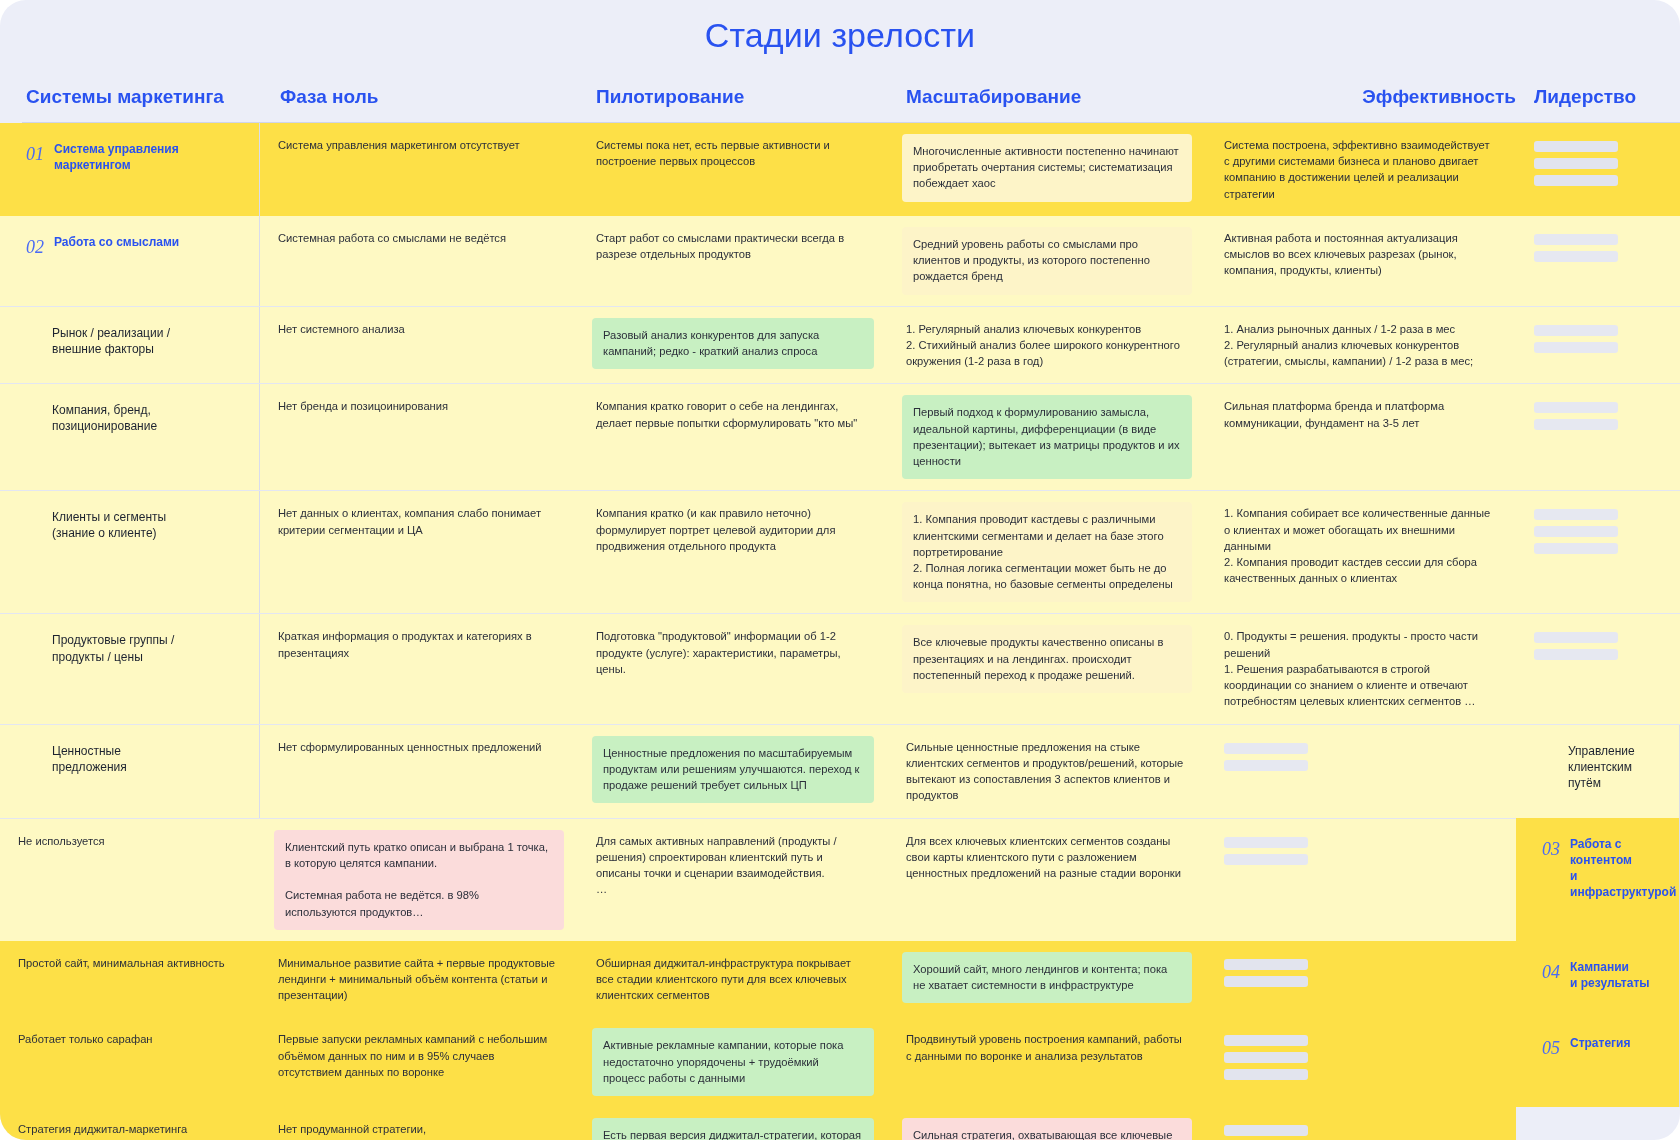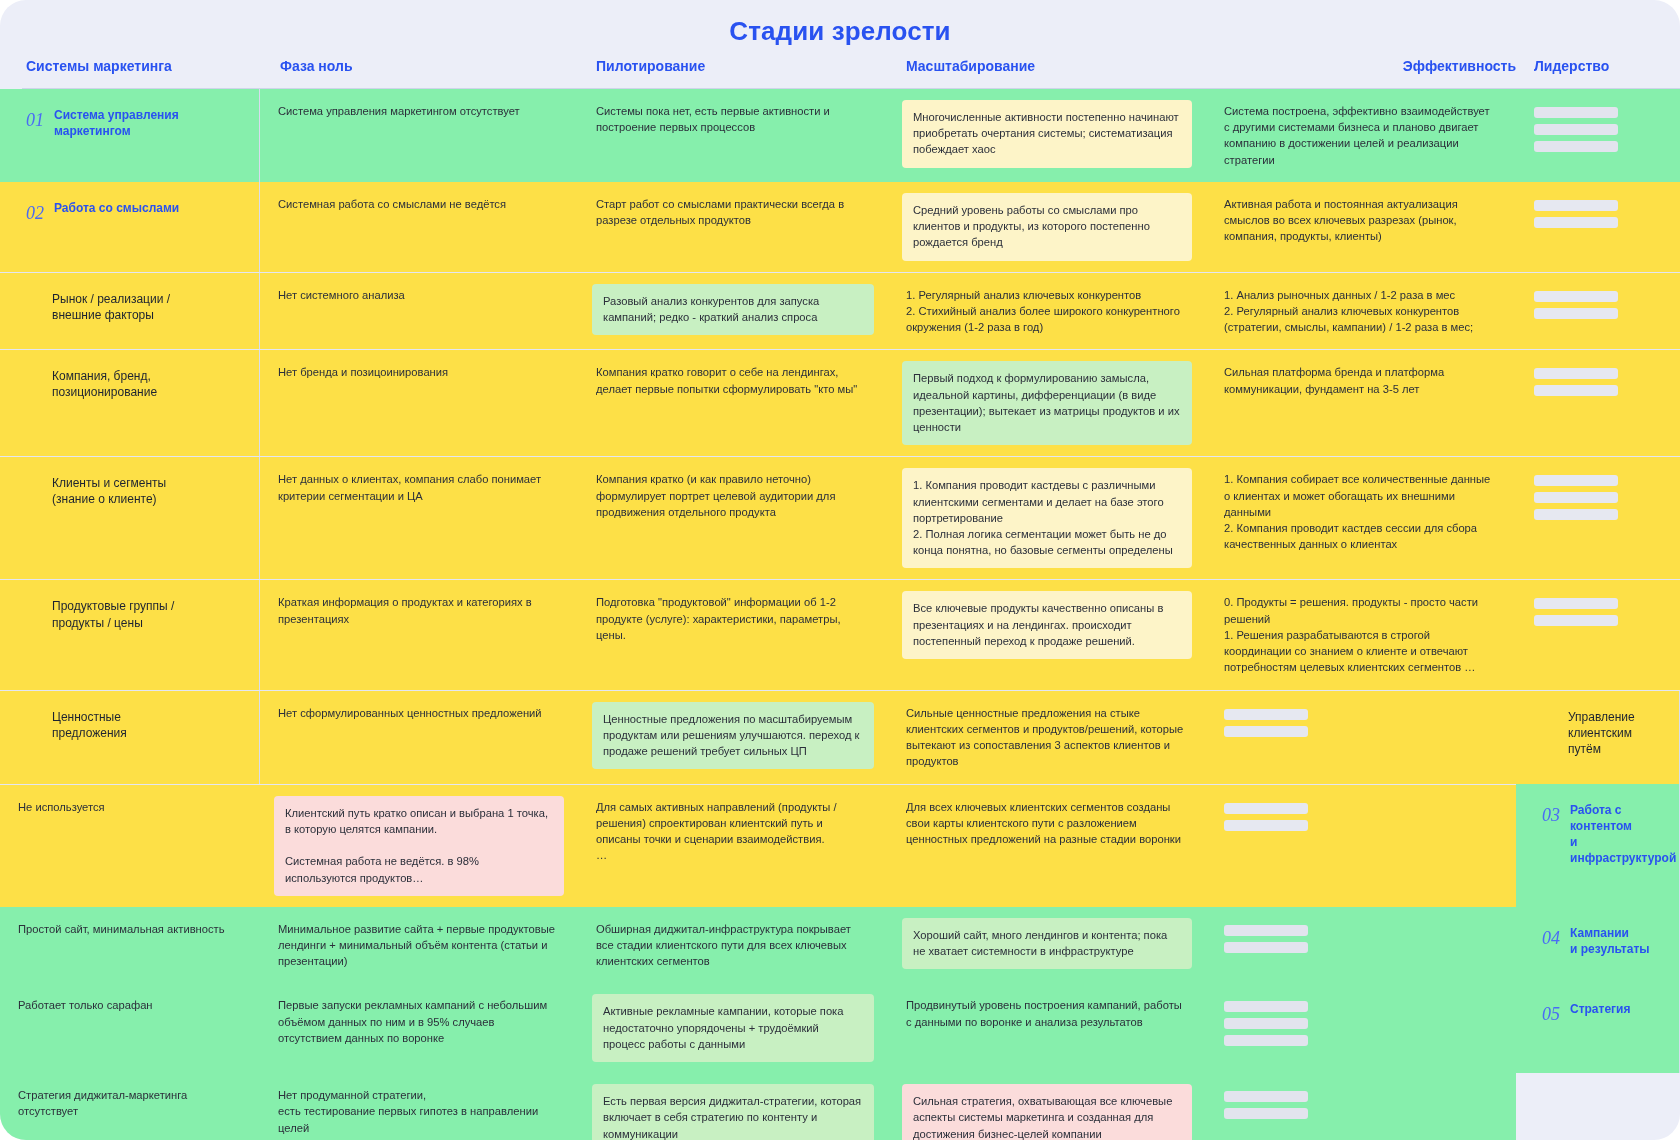--- a/index.html
+++ b/index.html
@@ -17,40 +17,41 @@
     border-radius:26px;
     overflow:hidden;
   }
 
   
   .board-title{
     position:absolute;
     left:0; right:0; top:16px;
     text-align:center;
     color:#2952f0;
-    font-size:26px;
-    font-weight:700;
+    font-size:34px;
+    font-weight:400;
     letter-spacing:0.1px;
   }
 
   
   .grid{
     position:absolute;
     left:0; top:58px; right:0; bottom:0;
     display:grid;
     grid-template-columns:260px 318px 310px 318px 310px 164px;
   }
 
   
   .hdr{
     color:#2952f0;
-    font-size:14px;
+    font-size:19px;
     font-weight:700;
     padding:0 0 14px 0;
     align-self:end;
+    margin-top:28px;
   }
   .hdr.c0{ padding-left:26px; }
   .hdr.c1{ padding-left:20px; }
   .hdr.c2{ padding-left:18px; }
   .hdr.c3{ padding-left:18px; }
   .hdr.c4{ padding-left:18px;text-align:right; }
   .hdr.c5{ padding-left:18px; white-space:nowrap; }
 
   .hdr-rule{
     grid-column:1 / -1;
@@ -59,22 +60,22 @@
     margin:0 0 0 22px;
   }
   .cell{
     position:relative;
     box-sizing:border-box;
     padding:14px 18px 14px 18px;
   }
   .cell.labelcell{ padding-left:26px; padding-right:14px; }
 
   
-  .bg-lav{ background:#86efac; }
-  .bg-white{ background:#fde047; }
+  .bg-lav{ background:#fde047; }
+  .bg-white{ background:#fef9c3; }
 
   
   .cell.labelcell::after{
     content:"";
     position:absolute;
     right:0; top:0; bottom:0;
     width:1px;
     background:#d8dcee;
   }
 

